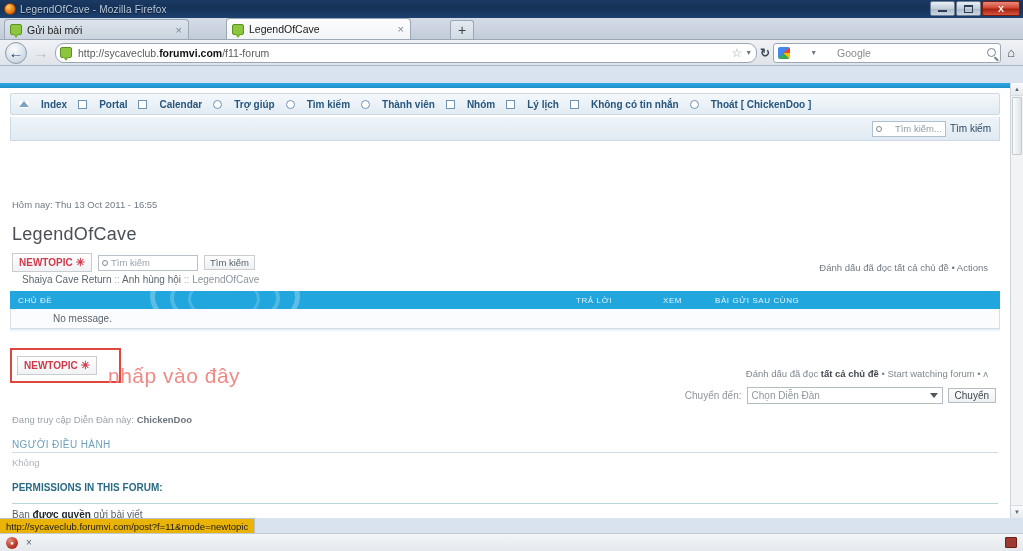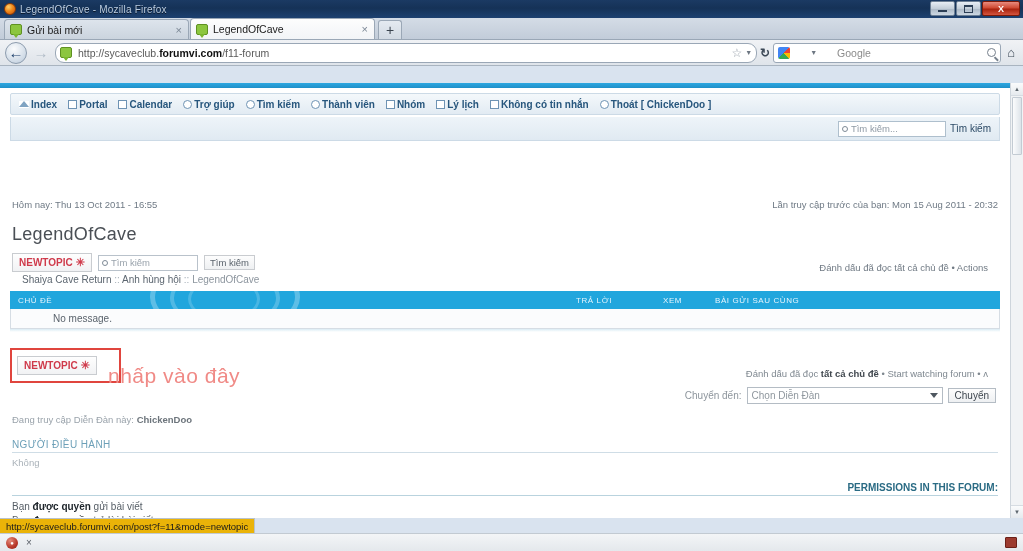--- a/index.html
+++ b/index.html
@@ -65,20 +65,21 @@
     font-size: 10.5px; color: #0c0c0c; padding: 0 8px; white-space: nowrap;
   }
 
   
   .tabstrip {
     height: 22px;
     background: linear-gradient(180deg,#d4dce6 0%, #c2ccd9 100%);
     display: flex; align-items: flex-end;
     padding-left: 4px;
     border-bottom: 1px solid #9aa7b6;
+    gap: 36px;
   }
   .tab {
     height: 20px; display: flex; align-items: center;
     padding: 0 6px 0 5px;
     border: 1px solid #9aa7b6; border-bottom: none;
     border-radius: 4px 4px 0 0;
     font-size: 10.5px; color: #1a1a1a;
     background: linear-gradient(180deg,#dde4ec 0%,#cbd4de 100%);
     margin-right: 1px;
     min-width: 185px;
@@ -198,21 +199,21 @@
     margin: 5px 10px 0 10px;
     background: linear-gradient(180deg,#f4f8fb 0%, #e2ebf3 100%);
     border: 1px solid #ccdae6;
     border-radius: 2px;
     height: 22px;
     display: flex; align-items: center;
     padding: 0 8px;
     gap: 11px;
   }
   .fnav-item {
-    display: flex; align-items: center; gap: 2px;
+    display: flex; align-items: center; gap: 12px;
     font-size: 10px; font-weight: bold; color: #27567d;
     white-space: nowrap;
   }
   .fnav-ico {
     width: 9px; height: 9px; flex: none;
     border: 1px solid #6e93b4;
     display: inline-block;
     background: #fff;
   }
   .fnav-ico.round { border-radius: 50%; }
@@ -229,23 +230,23 @@
   
   .fsearchrow {
     margin: 2px 10px 0 10px;
     background: linear-gradient(180deg,#eef4f9 0%, #e0eaf2 100%);
     border: 1px solid #ccdae6; border-top: none;
     height: 24px;
     display: flex; align-items: center; justify-content: flex-end;
     padding-right: 8px; gap: 4px;
   }
   .mini-search {
-    width: 108px; height: 16px; background: #fff;
+    width: 74px; height: 16px; background: #fff;
     border: 1px solid #aebfcd;
-    display: flex; align-items: center; gap: 3px; padding: 0 3px;
+    display: flex; align-items: center; gap: 13px; padding: 0 3px;
     font-size: 9.5px; color: #8f9aa5;
   }
   .mini-lens { width:6px;height:6px;border:1px solid #7e8a96;border-radius:50%; flex:none;}
   .mini-btn { font-size: 10px; color: #2c4a66; }
 
   
   .inforow {
     display: flex; justify-content: space-between;
     padding: 0 12px;
     margin-top: 58px;
@@ -400,22 +401,21 @@
     padding-bottom: 2px;
     display: flex;
   }
   .sec-head .rule-gap { flex: 1; }
   .sec-body { margin: 4px 12px 0 12px; font-size: 9.5px; color: #aab2b9; }
 
   .perm-head {
     margin: 14px 12px 0 12px;
     font-size: 10px; font-weight: bold; color: #2a6b84;
     border-bottom: 1px solid #b9d3de;
-    padding-bottom: 2px;
-    text-align: right;
+    padding-bottom: 10px;
   }
   .perm-list { margin: 4px 12px 0 12px; font-size: 10px; color: #565e66; line-height: 14px; }
   .perm-list b { color: #1d242a; }
 
   
   .statusbar {
     position: absolute; left: 0; bottom: 18px; height: 15px;
     background: #eab308;
     border: 1px solid #b9c2cb;
     border-left: none; border-bottom: none;
@@ -566,21 +566,20 @@
       <div class="fsearchrow">
         <div class="mini-search">
           <span class="mini-lens"></span>
           <span>Tìm kiếm...</span>
         </div>
         <div class="mini-btn">Tìm kiếm</div>
       </div>
 
       <div class="inforow">
         <span>Hôm nay: Thu 13 Oct 2011 - 16:55</span>
-        <span>Lần truy cập trước của bạn: Mon 15 Aug 2011 - 20:32</span>
       </div>
 
       <div class="forum-title">LegendOfCave</div>
 
       <div class="toolrow">
         <div class="newtopic-btn">
           <span>NEWTOPIC</span>
           <span class="star-g">✳</span>
         </div>
         <div class="topic-search">

